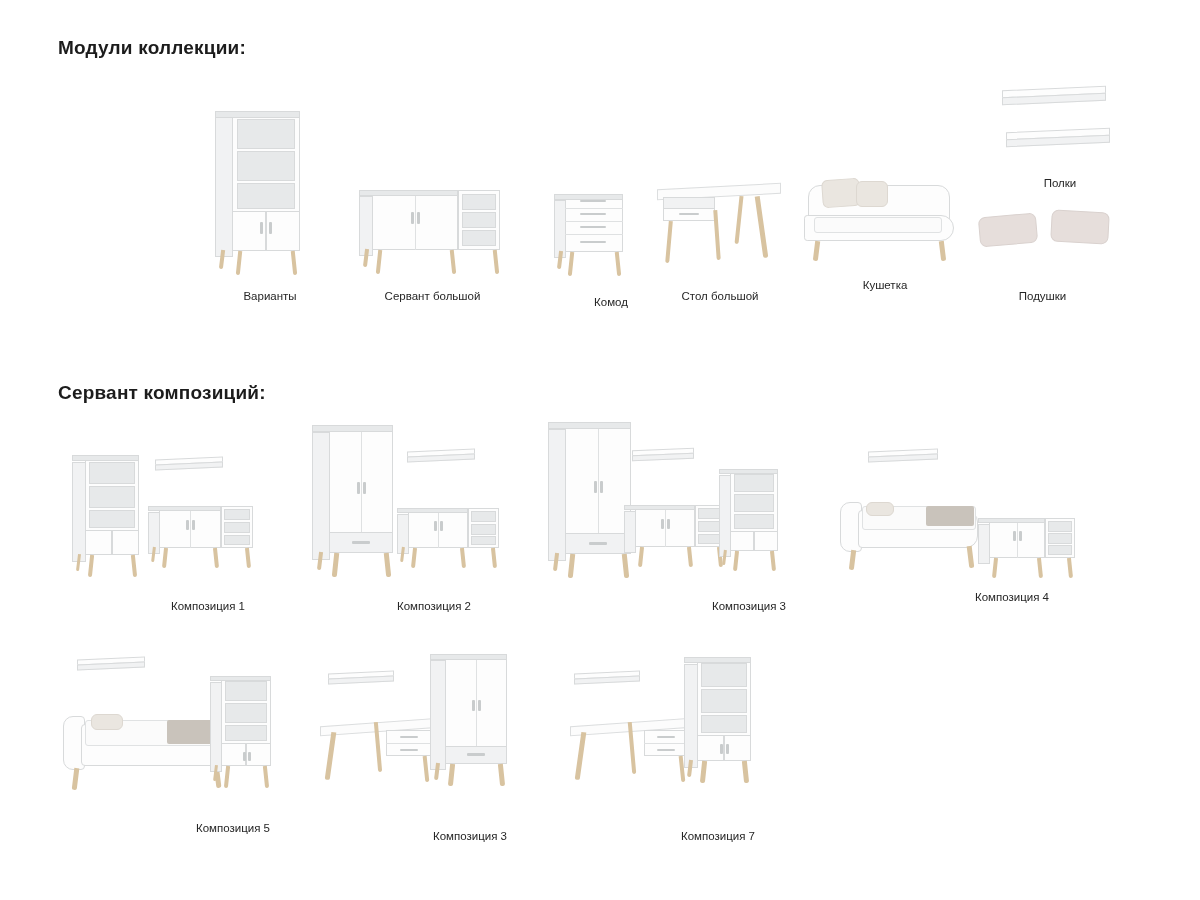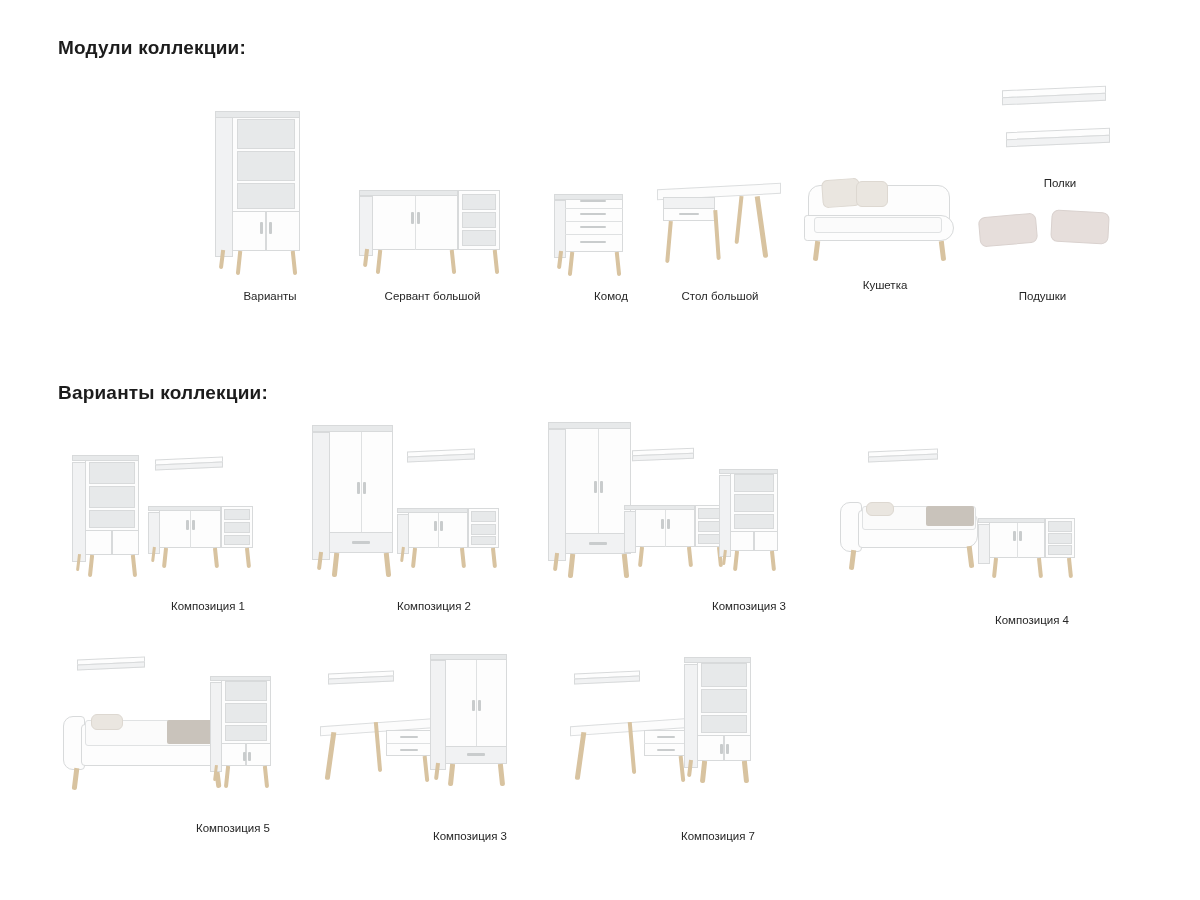--- a/index.html
+++ b/index.html
@@ -164,21 +164,21 @@
       <div class="shelf-line" style="left:15px; top:46px; width:58px; height:1px;"></div>
       <div class="handle" style="left:30px; top:12px; width:26px; height:2px;"></div>
       <div class="handle" style="left:30px; top:25px; width:26px; height:2px;"></div>
       <div class="handle" style="left:30px; top:38px; width:26px; height:2px;"></div>
       <div class="handle" style="left:30px; top:53px; width:26px; height:2px;"></div>
       <div class="panel shade2" style="left:4px; top:6px; width:69px; height:6px;"></div>
       <div class="leg" style="left:19px; top:64px; width:4px; height:24px; transform:rotate(6deg);"></div>
       <div class="leg" style="left:66px; top:64px; width:4px; height:24px; transform:rotate(-6deg);"></div>
       <div class="leg" style="left:8px; top:63px; width:4px; height:18px; transform:rotate(7deg);"></div>
     </div>
-    <div class="item-caption" style="top:102px;padding-left:32px;">Комод</div>
+    <div class="item-caption" style="top:108px;padding-left:32px;">Комод</div>
   </div>
 
   <div class="item" style="left:655px; top:180px; width:130px; height:130px;">
     <div class="art" style="width:130px;height:110px;">
 
       <div class="deskop" style="left:2px; top:6px; width:122px; height:9px; transform: skewY(-3deg);"></div>
 
       <div class="panel" style="left:8px; top:17px; width:52px; height:24px;"></div>
       <div class="panel shade" style="left:8px; top:17px; width:52px; height:12px;"></div>
       <div class="handle" style="left:24px; top:33px; width:20px; height:2px;"></div>
@@ -219,21 +219,21 @@
   </div>
 
   <div class="item" style="left:975px; top:195px; width:135px; height:115px;">
     <div class="art" style="width:135px;height:80px;">
       <div class="pillow" style="left:4px; top:20px; width:56px; height:28px; transform:rotate(-5deg);"></div>
       <div class="pillow" style="left:76px; top:16px; width:56px; height:30px; transform:rotate(3deg);"></div>
     </div>
     <div class="item-caption" style="top:95px;">Подушки</div>
   </div>
 
-  <div class="section-title" id="title-compositions">Варианты коллекции:</div>
+  <div class="section-title" id="title-compositions">Сервант композиций:</div>
 
   <div class="item" style="left:60px; top:440px; width:295px; height:185px;">
     <div class="art" style="width:295px;height:160px;">
 
       <div class="panel shade" style="left:12px; top:22px; width:14px; height:100px;"></div>
       <div class="panel" style="left:25px; top:15px; width:54px; height:100px;"></div>
       <div class="panel shade2" style="left:29px; top:22px; width:46px; height:22px;"></div>
       <div class="panel shade2" style="left:29px; top:46px; width:46px; height:22px;"></div>
       <div class="panel shade2" style="left:29px; top:70px; width:46px; height:18px;"></div>
       <div class="panel" style="left:25px; top:90px; width:27px; height:25px;"></div>
@@ -368,21 +368,21 @@
       <div class="handle" style="left:189px; top:91px; width:3px; height:10px;"></div>
       <div class="panel" style="left:215px; top:78px; width:30px; height:40px;"></div>
       <div class="panel shade2" style="left:218px; top:81px; width:24px; height:11px;"></div>
       <div class="panel shade2" style="left:218px; top:93px; width:24px; height:11px;"></div>
       <div class="panel shade2" style="left:218px; top:105px; width:24px; height:10px;"></div>
       <div class="panel shade2" style="left:148px; top:78px; width:67px; height:5px;"></div>
       <div class="leg" style="left:163px; top:118px; width:4px; height:20px; transform:rotate(6deg);"></div>
       <div class="leg" style="left:208px; top:118px; width:4px; height:20px; transform:rotate(-6deg);"></div>
       <div class="leg" style="left:238px; top:118px; width:4px; height:20px; transform:rotate(-6deg);"></div>
     </div>
-    <div class="item-caption" style="top:174px; left:182px;margin-left:20px;">Композиция 4</div>
+    <div class="item-caption" style="top:151px; left:182px;">Композиция 4</div>
   </div>
 
   <div class="item" style="left:55px; top:650px; width:290px; height:195px;">
     <div class="art" style="width:290px;height:170px;">
 
       <div class="panel" style="left:22px; top:8px; width:68px; height:6px; transform:skewY(-2.5deg);"></div>
       <div class="panel shade" style="left:22px; top:13px; width:68px; height:6px; transform:skewY(-2.5deg);"></div>
 
       <div class="panel" style="left:8px; top:66px; width:22px; height:54px; border-radius:10px 4px 4px 10px;"></div>
       <div class="panel" style="left:26px; top:74px; width:146px; height:42px; border-radius:4px 14px 14px 4px;"></div>

